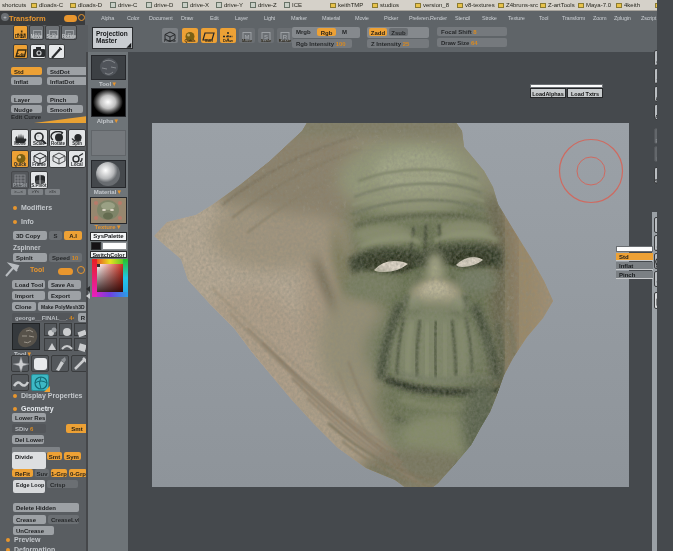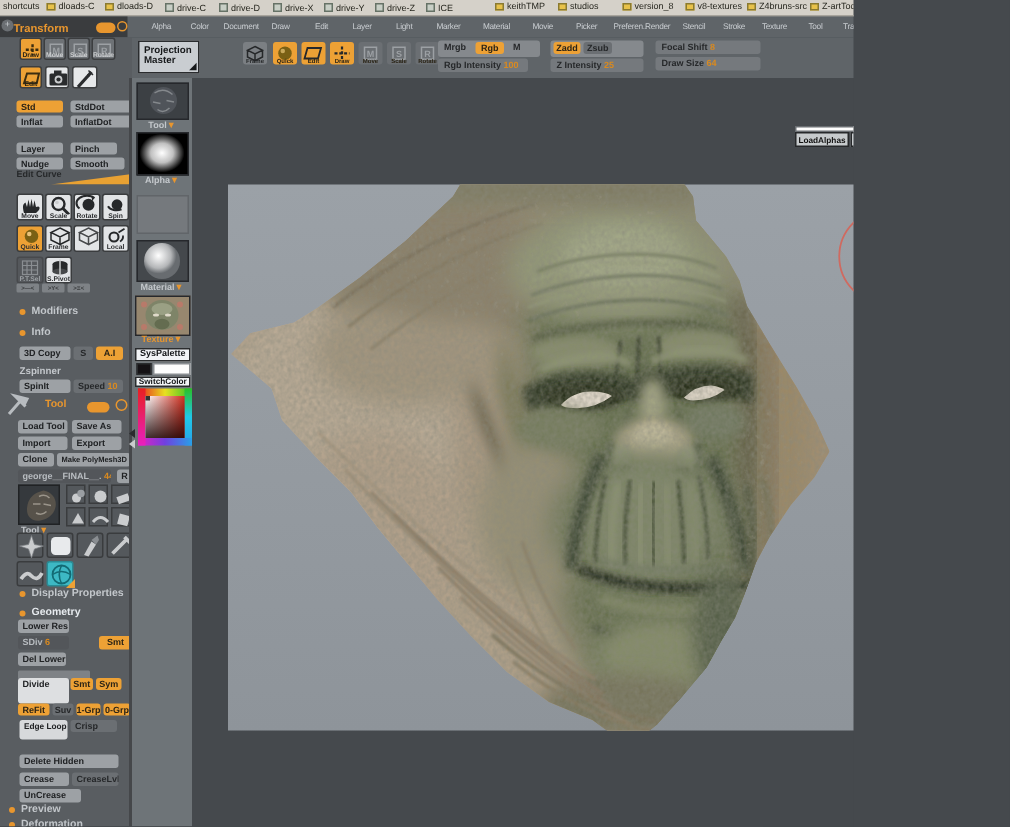--- a/index.html
+++ b/index.html
@@ -1,15 +1,15 @@
 <!DOCTYPE html>
 <html><head><meta charset="utf-8"><style>
 html,body{margin:0;padding:0;background:#45494d;}
 *{box-sizing:border-box;font-family:"Liberation Sans",sans-serif;}
-#stage{position:relative;width:569px;height:551px;overflow:hidden;background:#45494d;text-decoration:underline;}
+#stage{position:relative;width:657px;height:551px;overflow:hidden;background:#45494d;text-decoration:underline;}
 .abs{position:absolute;}
 .bm{position:absolute;top:2px;white-space:nowrap;font-size:6px;color:#26261e;}
 .ilb{position:absolute;bottom:0;left:0;width:100%;text-align:center;font-size:4.5px;font-weight:bold;color:#2a2c2e;}
 .bmi{display:inline-block;width:6px;height:5px;background:#e8c24a;border:1px solid #8a7a30;margin-right:2px;vertical-align:-1px;}
 .bmi.g{width:6px;height:6px;background:#c8cfc6;border:1px solid #667266;}
 .mitem{position:absolute;top:14.5px;font-size:5.5px;color:#c9cdd1;letter-spacing:-0.2px;}
 .bar{position:absolute;background:#75797d;color:#26282a;font-size:6px;font-weight:bold;border-radius:2px;padding:1.5px 0 0 4px;white-space:nowrap;}
 .bar b{color:#d98a20;}
 .obtn{position:absolute;background:#eda135;color:#2c2416;font-size:6px;font-weight:bold;border-radius:2px;text-align:center;padding-top:1.5px;white-space:nowrap;}
 .gbtn{position:absolute;background:#6b6f73;color:#26282a;font-size:6px;font-weight:bold;border-radius:2px;text-align:center;padding-top:1.5px;white-space:nowrap;}

